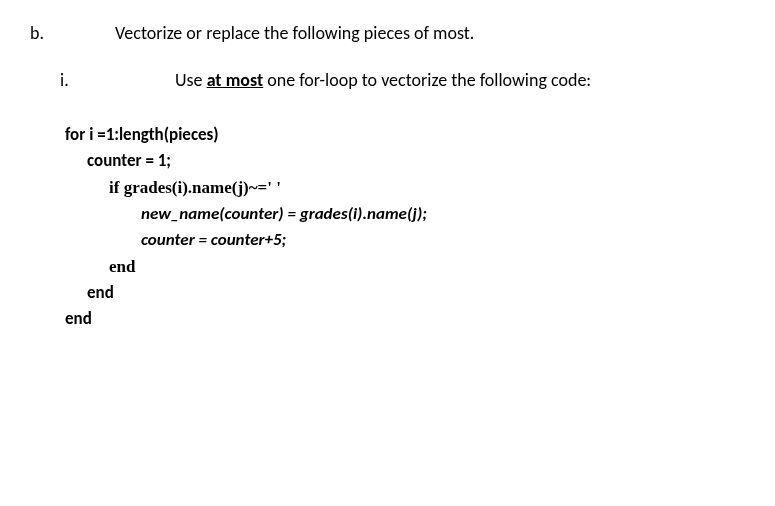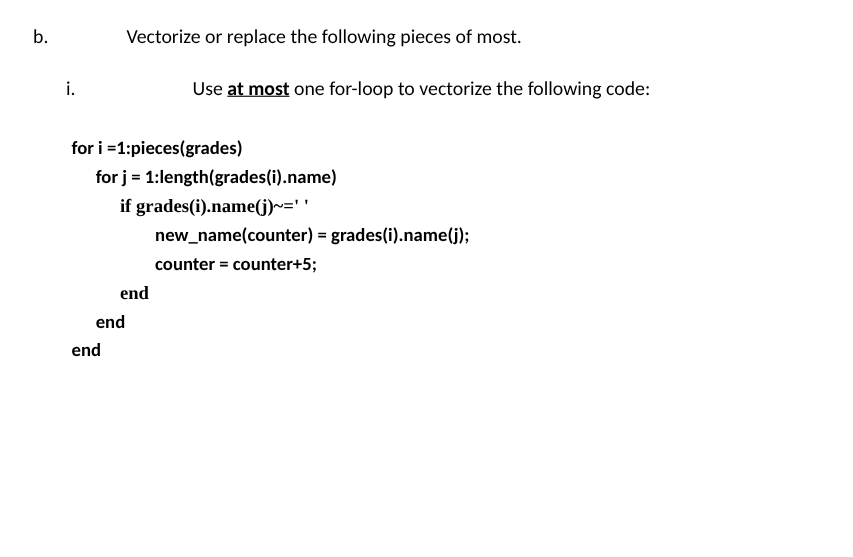--- a/index.html
+++ b/index.html
@@ -49,39 +49,39 @@
       font-family: Calibri, 'Segoe UI', Arial, sans-serif;
       font-weight: bold;
       font-size: 17px;
       line-height: 1.55;
     }
     .code-line {
       white-space: pre;
     }
     .indent-1 { padding-left: 22px; }
     .indent-2 { padding-left: 44px; font-family: Liberation Serif, serif; }
-    .indent-3 { padding-left: 76px; }
+    .indent-3 { padding-left: 76px; font-style: italic; }
   </style>
 </head>
 <body>
 
 <div class="item-b">
   <span class="item-b-label">b.</span>
   <span class="item-b-text">Vectorize or replace the following pieces of most.</span>
 </div>
 
 <div class="item-i">
   <span class="item-i-label">i.</span>
   <span class="item-i-text">
     <span>Use </span><span class="bold">at most</span><span> one for-loop to vectorize the following code:</span>
   </span>
 </div>
 
 <div class="code-block">
-  <div class="code-line">for i =1:pieces(grades)</div>
-  <div class="code-line indent-1">for j = 1:length(grades(i).name)</div>
+  <div class="code-line">for i =1:length(pieces)</div>
+  <div class="code-line indent-1">counter = 1;</div>
   <div class="code-line indent-2">if grades(i).name(j)~=' '</div>
   <div class="code-line indent-3">new_name(counter) = grades(i).name(j);</div>
   <div class="code-line indent-3">counter = counter+5;</div>
   <div class="code-line indent-2">end</div>
   <div class="code-line indent-1">end</div>
   <div class="code-line">end</div>
 </div>
 
 </body></html>

